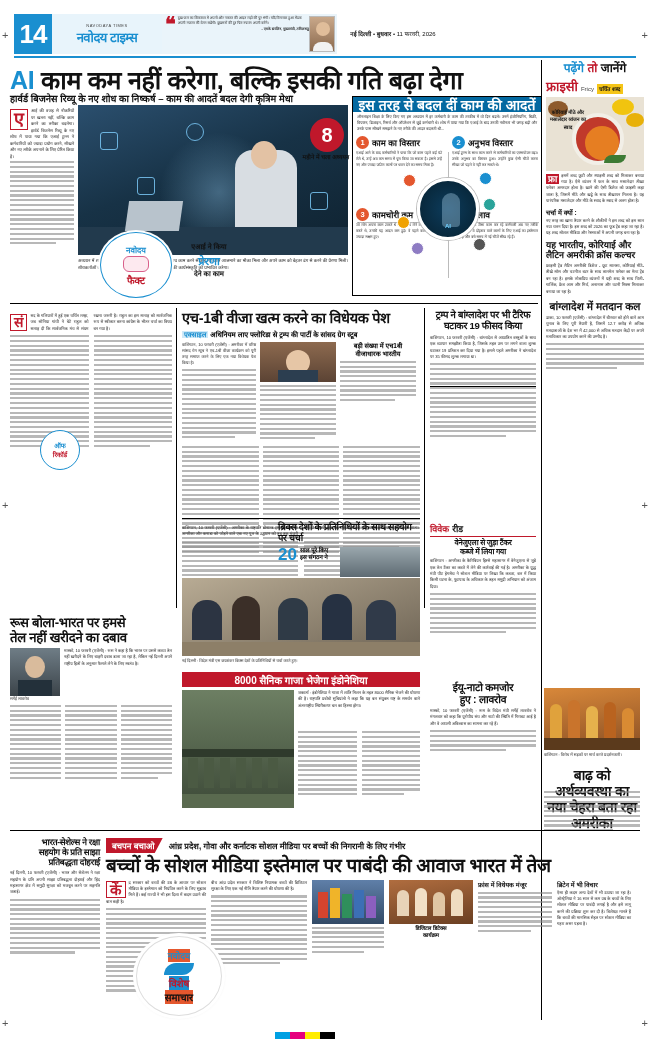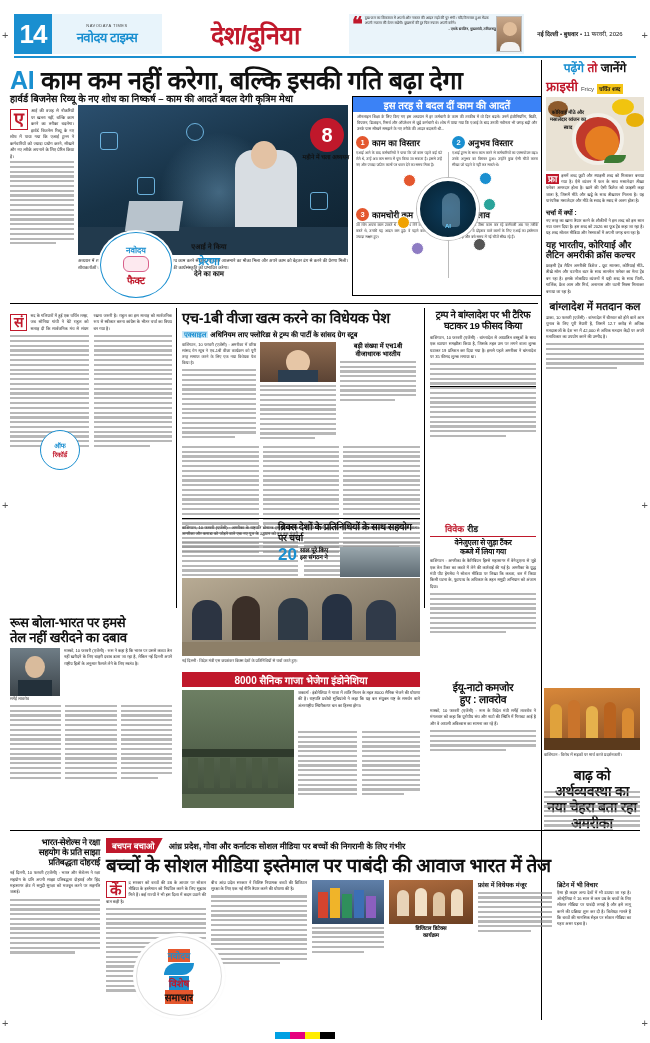--- a/index.html
+++ b/index.html
@@ -79,21 +79,21 @@
   .navfact .t1{ font-size:8px; font-weight:bold; color:#1a8fd0; }
   .navfact .t2{ font-size:10px; font-weight:bold; color:#c0182b; }
   .navfact .brainy{ width:26px; height:16px; background:#fde9ef; border-radius:6px; border:1px solid #d95f8a; margin:1px 0;}
   .ai-prerna{ position:absolute; left:178px; top:242px; width:62px; text-align:center; line-height:1.5;}
   .ai-prerna .a{ font-size:7px; font-weight:bold; color:#111;}
   .ai-prerna .b{ font-size:11px; font-weight:bold; color:#1a8fd0;}
   .ai-prerna .c{ font-size:7px; font-weight:bold; color:#111;}
 
   
   .info { position:absolute; left:352px; top:96px; width:190px; height:200px; border:1px solid #000; background:#fff; }
-  .info-head { height:15px; background:#3b82f6; border-radius:0 0 0 0; color:#fff; display:flex; align-items:center; justify-content:center; font-size:10px; font-weight:bold; }
+  .info-head { height:15px; background:#0369a1; border-radius:0 0 0 0; color:#fff; display:flex; align-items:center; justify-content:center; font-size:14px; font-weight:bold; }
   .info-intro { padding:2px 4px; font-size:3.9px; line-height:1.55; color:#222; text-align:justify; }
   .info-grid { position:relative; height:146px; }
   .info-cell { position:absolute; width:92px; }
   .c1{ left:0; top:2px; } .c2{ left:96px; top:2px; }
   .c3{ left:0; top:74px; } .c4{ left:96px; top:74px; }
   .cell-head { display:flex; align-items:center; gap:3px; font-size:8.5px; font-weight:bold; color:#111; padding-left:3px;}
   .num { width:13px; height:13px; border-radius:50%; color:#fff; display:flex; align-items:center; justify-content:center; font-size:7.5px; font-weight:bold; }
   .n1{background:#e4572e;} .n2{background:#1a8fd0;} .n3{background:#e4572e;} .n4{background:#1a8fd0;}
   .cell-body { font-size:3.7px; line-height:1.55; color:#222; text-align:justify; padding:2px 3px; }
   .hub { position:absolute; left:64px; top:44px; width:62px; height:62px; border-radius:50%;
@@ -171,21 +171,20 @@
   <span class="crop mr">+</span>
   <span class="crop bl">+</span>
   <span class="crop br">+</span>
 
   <div class="masthead">
     <div class="pageno">14</div>
     <div class="brandbox">
       <div class="brand-small">NAVODAYA TIMES</div>
       <div class="brand-hi">नवोदय टाइम्स</div>
     </div>
-    <div class="section-title">देश/दुनिया</div>
     <div class="quotebox">
       <span class="quote-mark">❝</span>
       <div class="quote-text">
         <span>दुख फल का शिकायत में अपनों और नफरत की आदत लड़ों की पुर भंगी। यदि विनायक हुआ मेंडक अपनी नफरत की वेतन रखेंगी। दुखमनों की दुर फिर नफरत अपनी करेंगे।</span>
         <span class="quote-attr">- एमके स्टालिन, मुख्यमंत्री, तमिलनाडु</span>
       </div>
       <div class="quote-face"></div>
     </div>
     <div class="dateline">
       <span class="b">नई दिल्ली</span>
@@ -640,21 +639,21 @@
     <div style="position:absolute;left:50px;top:18px;width:28px;height:44px;border-radius:14px 14px 0 0;background:#3b2f28;"></div>
     <div style="position:absolute;left:96px;top:20px;width:30px;height:42px;border-radius:14px 14px 0 0;background:#2f3a46;"></div>
     <div style="position:absolute;left:140px;top:16px;width:30px;height:46px;border-radius:14px 14px 0 0;background:#263142;"></div>
     <div style="position:absolute;left:184px;top:22px;width:30px;height:40px;border-radius:14px 14px 0 0;background:#303a49;"></div>
     <div style="position:absolute;left:0;bottom:0;width:100%;height:14px;background:#8d7f68;"></div>
   </div>
   <div class="cap" style="position:absolute;left:182px;top:658px;width:238px;">नई दिल्ली : विदेश मंत्री एस जयशंकर ब्रिक्स देशों के प्रतिनिधियों से चर्चा करते हुए।</div>
 
   <div style="position:absolute;left:430px;top:522px;width:106px;">
     <div style="display:flex;align-items:center;gap:3px;border-bottom:1px solid #c0182b;padding-bottom:1px;">
-      <span style="color:#c0182b;font-size:9px;font-weight:bold;margin-left:15px;">विवेक</span>
+      <span style="color:#c0182b;font-size:9px;font-weight:bold;">विवेक</span>
       <span style="font-size:9px;font-weight:bold;color:#111;">रीड</span>
     </div>
     <div class="sh" style="font-size:7.6px;margin-top:2px;text-align:center;">
       <span>वेनेजुएला से जुड़ा टैंकर</span><br>
       <span>कब्जे में लिया गया</span>
     </div>
     <div style="font-size:4.1px;line-height:1.55;text-align:justify;color:#222;margin-top:2px;">वाशिंगटन : अमरीका के कैरिबियन हिस्से महासागर में वेनेजुएला से जुड़े एक तेल टैंकर का कब्जे में लेने की कार्रवाई की गई है। अमरीका के युद्ध मंत्री पीट हेगसेथ ने सोशल मीडिया पर लिखा कि कब्जा, बल में किया किसी घटना के, फुटपाथ के अधिकार के तहत समुद्री अभियान को अंजाम दिया।</div>
     <div class="fakelines" style="margin-top:2px;">
       <div class="fakeline"></div>
         <div class="fakeline"></div>

